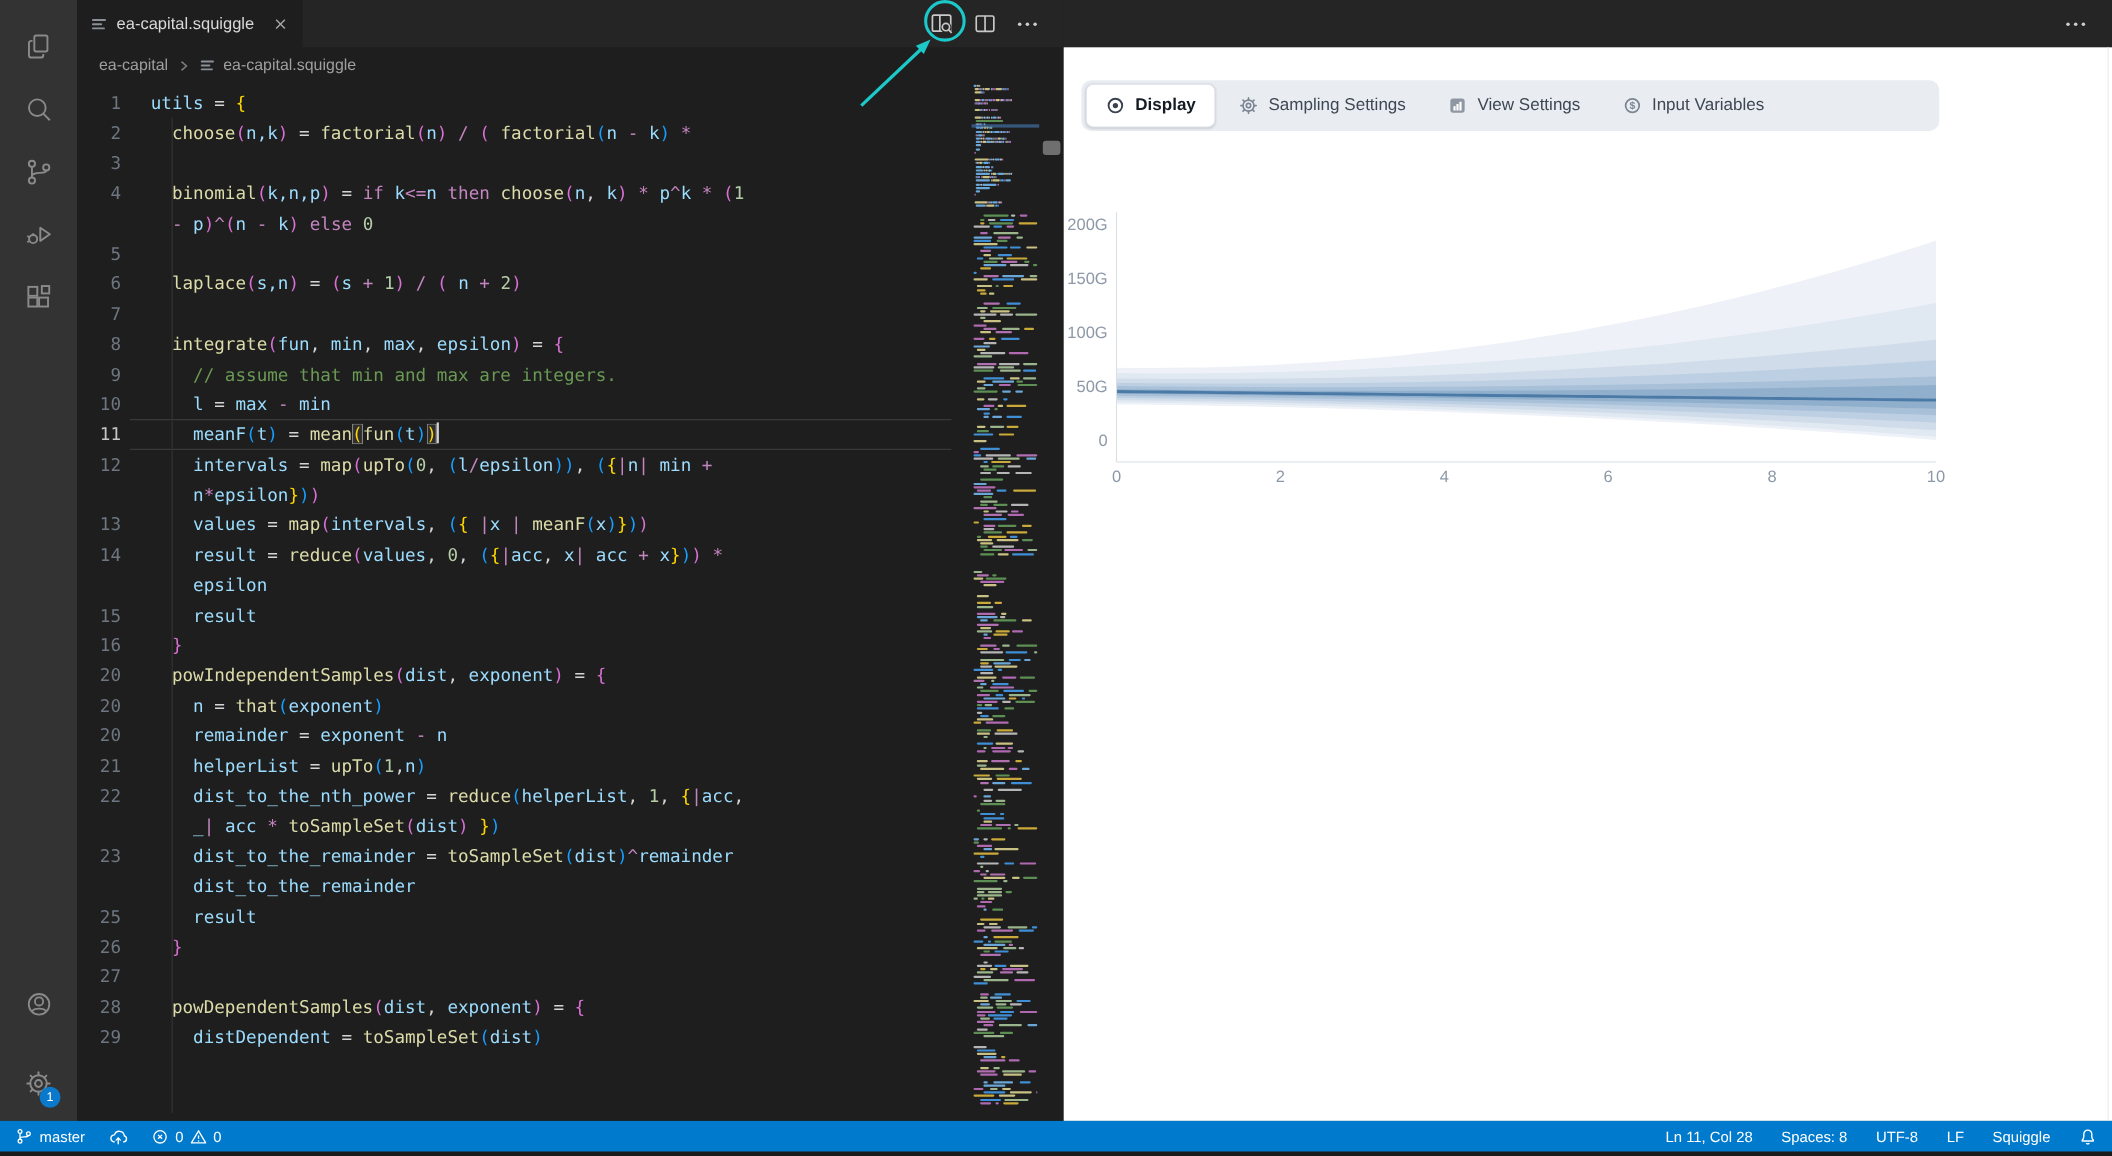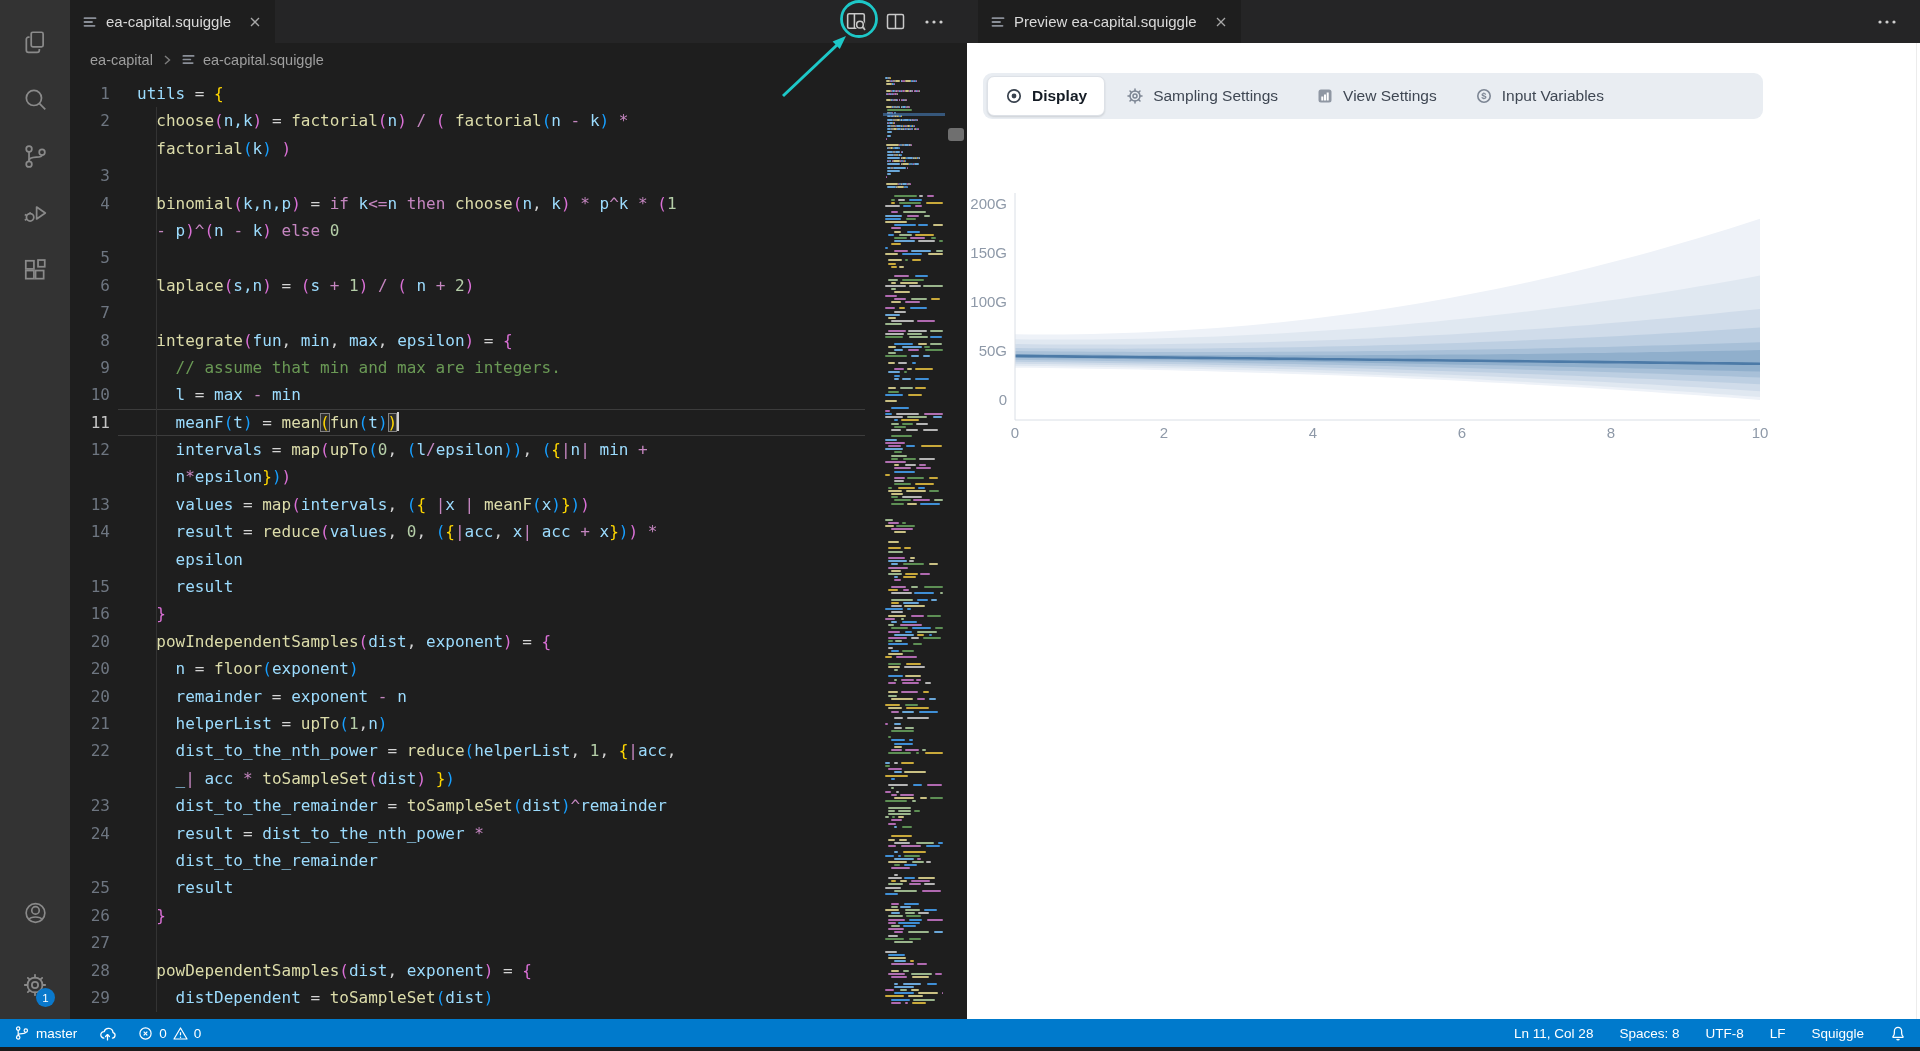--- a/index.html
+++ b/index.html
@@ -190,46 +190,44 @@
           <line x1="2.5" y1="4.2" x2="13.5" y2="4.2"></line>
             <line x1="2.5" y1="8" x2="10" y2="8"></line>
             <line x1="2.5" y1="11.8" x2="12.5" y2="11.8"></line>
         </svg>
       </span>
       <span class="crumb">ea-capital.squiggle</span>
     </div>
     <div class="code">
         <div class="crow"><span class="gutter">1</span><span class="ltext"><span class="tk-b">utils</span><span class="tk-w"> = </span><span class="tk-g1">{</span></span></div>
         <div class="crow"><span class="gutter">2</span><span class="ltext"><span class="tk-w">  </span><span class="tk-y">choose</span><span class="tk-m">(</span><span class="tk-b">n,k</span><span class="tk-m">)</span><span class="tk-w"> = </span><span class="tk-y">factorial</span><span class="tk-m">(</span><span class="tk-b">n</span><span class="tk-m">)</span><span class="tk-w"> </span><span class="tk-p">/</span><span class="tk-w"> </span><span class="tk-m">(</span><span class="tk-w"> </span><span class="tk-y">factorial</span><span class="tk-u">(</span><span class="tk-b">n</span><span class="tk-w"> </span><span class="tk-p">-</span><span class="tk-w"> </span><span class="tk-b">k</span><span class="tk-u">)</span><span class="tk-w"> </span><span class="tk-p">*</span></span></div>
-        <div class="crow"><span class="gutter"></span><span class="ltext"><span class="tk-w">  </span><span class="tk-y">factorial</span><span class="tk-u">(</span><span class="tk-b">k</span><span class="tk-u">)</span><span class="tk-w"> </span><span class="tk-m">)</span></span></div>
         <div class="crow"><span class="gutter">3</span><span class="ltext"></span></div>
         <div class="crow"><span class="gutter">4</span><span class="ltext"><span class="tk-w">  </span><span class="tk-y">binomial</span><span class="tk-m">(</span><span class="tk-b">k,n,p</span><span class="tk-m">)</span><span class="tk-w"> = </span><span class="tk-p">if</span><span class="tk-w"> </span><span class="tk-b">k</span><span class="tk-p">&lt;=</span><span class="tk-b">n</span><span class="tk-w"> </span><span class="tk-p">then</span><span class="tk-w"> </span><span class="tk-y">choose</span><span class="tk-m">(</span><span class="tk-b">n</span><span class="tk-w">, </span><span class="tk-b">k</span><span class="tk-m">)</span><span class="tk-w"> </span><span class="tk-p">*</span><span class="tk-w"> </span><span class="tk-b">p</span><span class="tk-p">^</span><span class="tk-b">k</span><span class="tk-w"> </span><span class="tk-p">*</span><span class="tk-w"> </span><span class="tk-m">(</span><span class="tk-n">1</span></span></div>
         <div class="crow"><span class="gutter"></span><span class="ltext"><span class="tk-w">  </span><span class="tk-p">-</span><span class="tk-w"> </span><span class="tk-b">p</span><span class="tk-m">)</span><span class="tk-p">^</span><span class="tk-m">(</span><span class="tk-b">n</span><span class="tk-w"> </span><span class="tk-p">-</span><span class="tk-w"> </span><span class="tk-b">k</span><span class="tk-m">)</span><span class="tk-w"> </span><span class="tk-p">else</span><span class="tk-w"> </span><span class="tk-n">0</span></span></div>
         <div class="crow"><span class="gutter">5</span><span class="ltext"></span></div>
         <div class="crow"><span class="gutter">6</span><span class="ltext"><span class="tk-w">  </span><span class="tk-y">laplace</span><span class="tk-m">(</span><span class="tk-b">s,n</span><span class="tk-m">)</span><span class="tk-w"> = </span><span class="tk-m">(</span><span class="tk-b">s</span><span class="tk-w"> </span><span class="tk-p">+</span><span class="tk-w"> </span><span class="tk-n">1</span><span class="tk-m">)</span><span class="tk-w"> </span><span class="tk-p">/</span><span class="tk-w"> </span><span class="tk-m">(</span><span class="tk-w"> </span><span class="tk-b">n</span><span class="tk-w"> </span><span class="tk-p">+</span><span class="tk-w"> </span><span class="tk-n">2</span><span class="tk-m">)</span></span></div>
         <div class="crow"><span class="gutter">7</span><span class="ltext"></span></div>
         <div class="crow"><span class="gutter">8</span><span class="ltext"><span class="tk-w">  </span><span class="tk-y">integrate</span><span class="tk-m">(</span><span class="tk-b">fun</span><span class="tk-w">, </span><span class="tk-b">min</span><span class="tk-w">, </span><span class="tk-b">max</span><span class="tk-w">, </span><span class="tk-b">epsilon</span><span class="tk-m">)</span><span class="tk-w"> = </span><span class="tk-m">{</span></span></div>
         <div class="crow"><span class="gutter">9</span><span class="ltext"><span class="tk-w">    </span><span class="tk-g">// assume that min and max are integers.</span></span></div>
         <div class="crow"><span class="gutter">10</span><span class="ltext"><span class="tk-w">    </span><span class="tk-b">l</span><span class="tk-w"> = </span><span class="tk-b">max</span><span class="tk-w"> </span><span class="tk-p">-</span><span class="tk-w"> </span><span class="tk-b">min</span></span></div>
         <div class="crow cur"><span class="gutter">11</span><span class="ltext"><span class="tk-w">    </span><span class="tk-b">meanF</span><span class="tk-u">(</span><span class="tk-b">t</span><span class="tk-u">)</span><span class="tk-w"> = </span><span class="tk-y">mean</span><span class="tk-g1 bm">(</span><span class="tk-y">fun</span><span class="tk-u">(</span><span class="tk-b">t</span><span class="tk-u">)</span><span class="tk-g1 bm">)</span><span class="caret"></span></span></div>
         <div class="crow"><span class="gutter">12</span><span class="ltext"><span class="tk-w">    </span><span class="tk-b">intervals</span><span class="tk-w"> = </span><span class="tk-y">map</span><span class="tk-m">(</span><span class="tk-y">upTo</span><span class="tk-u">(</span><span class="tk-n">0</span><span class="tk-w">, </span><span class="tk-u">(</span><span class="tk-b">l</span><span class="tk-p">/</span><span class="tk-b">epsilon</span><span class="tk-u">)</span><span class="tk-u">)</span><span class="tk-w">, </span><span class="tk-u">(</span><span class="tk-g1">{</span><span class="tk-p">|</span><span class="tk-b">n</span><span class="tk-p">|</span><span class="tk-w"> </span><span class="tk-b">min</span><span class="tk-w"> </span><span class="tk-p">+</span></span></div>
         <div class="crow"><span class="gutter"></span><span class="ltext"><span class="tk-w">    </span><span class="tk-b">n</span><span class="tk-p">*</span><span class="tk-b">epsilon</span><span class="tk-g1">}</span><span class="tk-u">)</span><span class="tk-m">)</span></span></div>
         <div class="crow"><span class="gutter">13</span><span class="ltext"><span class="tk-w">    </span><span class="tk-b">values</span><span class="tk-w"> = </span><span class="tk-y">map</span><span class="tk-m">(</span><span class="tk-b">intervals</span><span class="tk-w">, </span><span class="tk-u">(</span><span class="tk-g1">{</span><span class="tk-w"> </span><span class="tk-p">|</span><span class="tk-b">x</span><span class="tk-w"> </span><span class="tk-p">|</span><span class="tk-w"> </span><span class="tk-y">meanF</span><span class="tk-u">(</span><span class="tk-b">x</span><span class="tk-u">)</span><span class="tk-g1">}</span><span class="tk-u">)</span><span class="tk-m">)</span></span></div>
         <div class="crow"><span class="gutter">14</span><span class="ltext"><span class="tk-w">    </span><span class="tk-b">result</span><span class="tk-w"> = </span><span class="tk-y">reduce</span><span class="tk-m">(</span><span class="tk-b">values</span><span class="tk-w">, </span><span class="tk-n">0</span><span class="tk-w">, </span><span class="tk-u">(</span><span class="tk-g1">{</span><span class="tk-p">|</span><span class="tk-b">acc</span><span class="tk-w">, </span><span class="tk-b">x</span><span class="tk-p">|</span><span class="tk-w"> </span><span class="tk-b">acc</span><span class="tk-w"> </span><span class="tk-p">+</span><span class="tk-w"> </span><span class="tk-b">x</span><span class="tk-g1">}</span><span class="tk-u">)</span><span class="tk-m">)</span><span class="tk-w"> </span><span class="tk-p">*</span></span></div>
         <div class="crow"><span class="gutter"></span><span class="ltext"><span class="tk-w">    </span><span class="tk-b">epsilon</span></span></div>
         <div class="crow"><span class="gutter">15</span><span class="ltext"><span class="tk-w">    </span><span class="tk-b">result</span></span></div>
         <div class="crow"><span class="gutter">16</span><span class="ltext"><span class="tk-w">  </span><span class="tk-m">}</span></span></div>
         <div class="crow"><span class="gutter">20</span><span class="ltext"><span class="tk-w">  </span><span class="tk-y">powIndependentSamples</span><span class="tk-m">(</span><span class="tk-b">dist</span><span class="tk-w">, </span><span class="tk-b">exponent</span><span class="tk-m">)</span><span class="tk-w"> = </span><span class="tk-m">{</span></span></div>
-        <div class="crow"><span class="gutter">20</span><span class="ltext"><span class="tk-w">    </span><span class="tk-b">n</span><span class="tk-w"> = </span><span class="tk-y">floor</span><span class="tk-u">(</span><span class="tk-b">exponent</span><span class="tk-u">)</span></span></div>
+        <div class="crow"><span class="gutter">20</span><span class="ltext"><span class="tk-w">    </span><span class="tk-b">n</span><span class="tk-w"> = </span><span class="tk-y">that</span><span class="tk-u">(</span><span class="tk-b">exponent</span><span class="tk-u">)</span></span></div>
         <div class="crow"><span class="gutter">20</span><span class="ltext"><span class="tk-w">    </span><span class="tk-b">remainder</span><span class="tk-w"> = </span><span class="tk-b">exponent</span><span class="tk-w"> </span><span class="tk-p">-</span><span class="tk-w"> </span><span class="tk-b">n</span></span></div>
         <div class="crow"><span class="gutter">21</span><span class="ltext"><span class="tk-w">    </span><span class="tk-b">helperList</span><span class="tk-w"> = </span><span class="tk-y">upTo</span><span class="tk-u">(</span><span class="tk-n">1</span><span class="tk-w">,</span><span class="tk-b">n</span><span class="tk-u">)</span></span></div>
         <div class="crow"><span class="gutter">22</span><span class="ltext"><span class="tk-w">    </span><span class="tk-b">dist_to_the_nth_power</span><span class="tk-w"> = </span><span class="tk-y">reduce</span><span class="tk-u">(</span><span class="tk-b">helperList</span><span class="tk-w">, </span><span class="tk-n">1</span><span class="tk-w">, </span><span class="tk-g1">{</span><span class="tk-p">|</span><span class="tk-b">acc</span><span class="tk-w">,</span></span></div>
         <div class="crow"><span class="gutter"></span><span class="ltext"><span class="tk-w">    </span><span class="tk-b">_</span><span class="tk-p">|</span><span class="tk-w"> </span><span class="tk-b">acc</span><span class="tk-w"> </span><span class="tk-p">*</span><span class="tk-w"> </span><span class="tk-y">toSampleSet</span><span class="tk-m">(</span><span class="tk-b">dist</span><span class="tk-m">)</span><span class="tk-w"> </span><span class="tk-g1">}</span><span class="tk-u">)</span></span></div>
         <div class="crow"><span class="gutter">23</span><span class="ltext"><span class="tk-w">    </span><span class="tk-b">dist_to_the_remainder</span><span class="tk-w"> = </span><span class="tk-y">toSampleSet</span><span class="tk-u">(</span><span class="tk-b">dist</span><span class="tk-u">)</span><span class="tk-p">^</span><span class="tk-b">remainder</span></span></div>
-        <div class="crow"><span class="gutter">24</span><span class="ltext"><span class="tk-w">    </span><span class="tk-b">result</span><span class="tk-w"> = </span><span class="tk-b">dist_to_the_nth_power</span><span class="tk-w"> </span><span class="tk-p">*</span></span></div>
         <div class="crow"><span class="gutter"></span><span class="ltext"><span class="tk-w">    </span><span class="tk-b">dist_to_the_remainder</span></span></div>
         <div class="crow"><span class="gutter">25</span><span class="ltext"><span class="tk-w">    </span><span class="tk-b">result</span></span></div>
         <div class="crow"><span class="gutter">26</span><span class="ltext"><span class="tk-w">  </span><span class="tk-m">}</span></span></div>
         <div class="crow"><span class="gutter">27</span><span class="ltext"></span></div>
         <div class="crow"><span class="gutter">28</span><span class="ltext"><span class="tk-w">  </span><span class="tk-y">powDependentSamples</span><span class="tk-m">(</span><span class="tk-b">dist</span><span class="tk-w">, </span><span class="tk-b">exponent</span><span class="tk-m">)</span><span class="tk-w"> = </span><span class="tk-m">{</span></span></div>
         <div class="crow"><span class="gutter">29</span><span class="ltext"><span class="tk-w">    </span><span class="tk-b">distDependent</span><span class="tk-w"> = </span><span class="tk-y">toSampleSet</span><span class="tk-u">(</span><span class="tk-b">dist</span><span class="tk-u">)</span></span></div>
       </div>
     <div class="indent-guide"></div>
     <div class="minimap">
         <div class="mmbar" style="left: 2px; top: 2px; width: 3.1px; background: rgb(106, 167, 216);"></div>
@@ -908,36 +906,20 @@
         <div class="mmbar" style="left: 8px; top: 926.8px; width: 9.51016px; background: rgb(176, 105, 176);"></div>
         <div class="mmbar" style="left: 22.3476px; top: 926.8px; width: 3.08848px; background: rgb(176, 111, 176);"></div>
         <div class="mmbar" style="left: 29.0355px; top: 926.8px; width: 14.1712px; background: rgb(201, 169, 58);"></div>
         <div class="mm-cursorline" style="top: 38px;"></div>
       </div>
     <div class="mm-slider"></div>
   </div>
 
   <div class="preview-group">
     <div class="tabsbar">
-      <div class="tab">
-        <span>
-          <svg width="16" height="16" viewBox="0 0 16 16" stroke="#8a8f98" stroke-width="1.8" stroke-linecap="round">
-            <line x1="2.5" y1="4.2" x2="13.5" y2="4.2"></line>
-              <line x1="2.5" y1="8" x2="10" y2="8"></line>
-              <line x1="2.5" y1="11.8" x2="12.5" y2="11.8"></line>
-          </svg>
-        </span>
-        <span class="tab-title">Preview ea-capital.squiggle</span>
-        <span class="tab-close">
-          <svg width="16" height="16" viewBox="0 0 16 16" stroke="#bfbfbf" stroke-width="1.3">
-            <line x1="4" y1="4" x2="12" y2="12"></line>
-              <line x1="12" y1="4" x2="4" y2="12"></line>
-          </svg>
-        </span>
-      </div>
       <div class="tab-actions">
         <span>
           <svg width="22" height="22" viewBox="0 0 22 22" fill="#cfcfcf">
             <circle cx="4" cy="11" r="1.6"></circle>
               <circle cx="11" cy="11" r="1.6"></circle>
               <circle cx="18" cy="11" r="1.6"></circle>
           </svg>
         </span>
       </div>
     </div>

